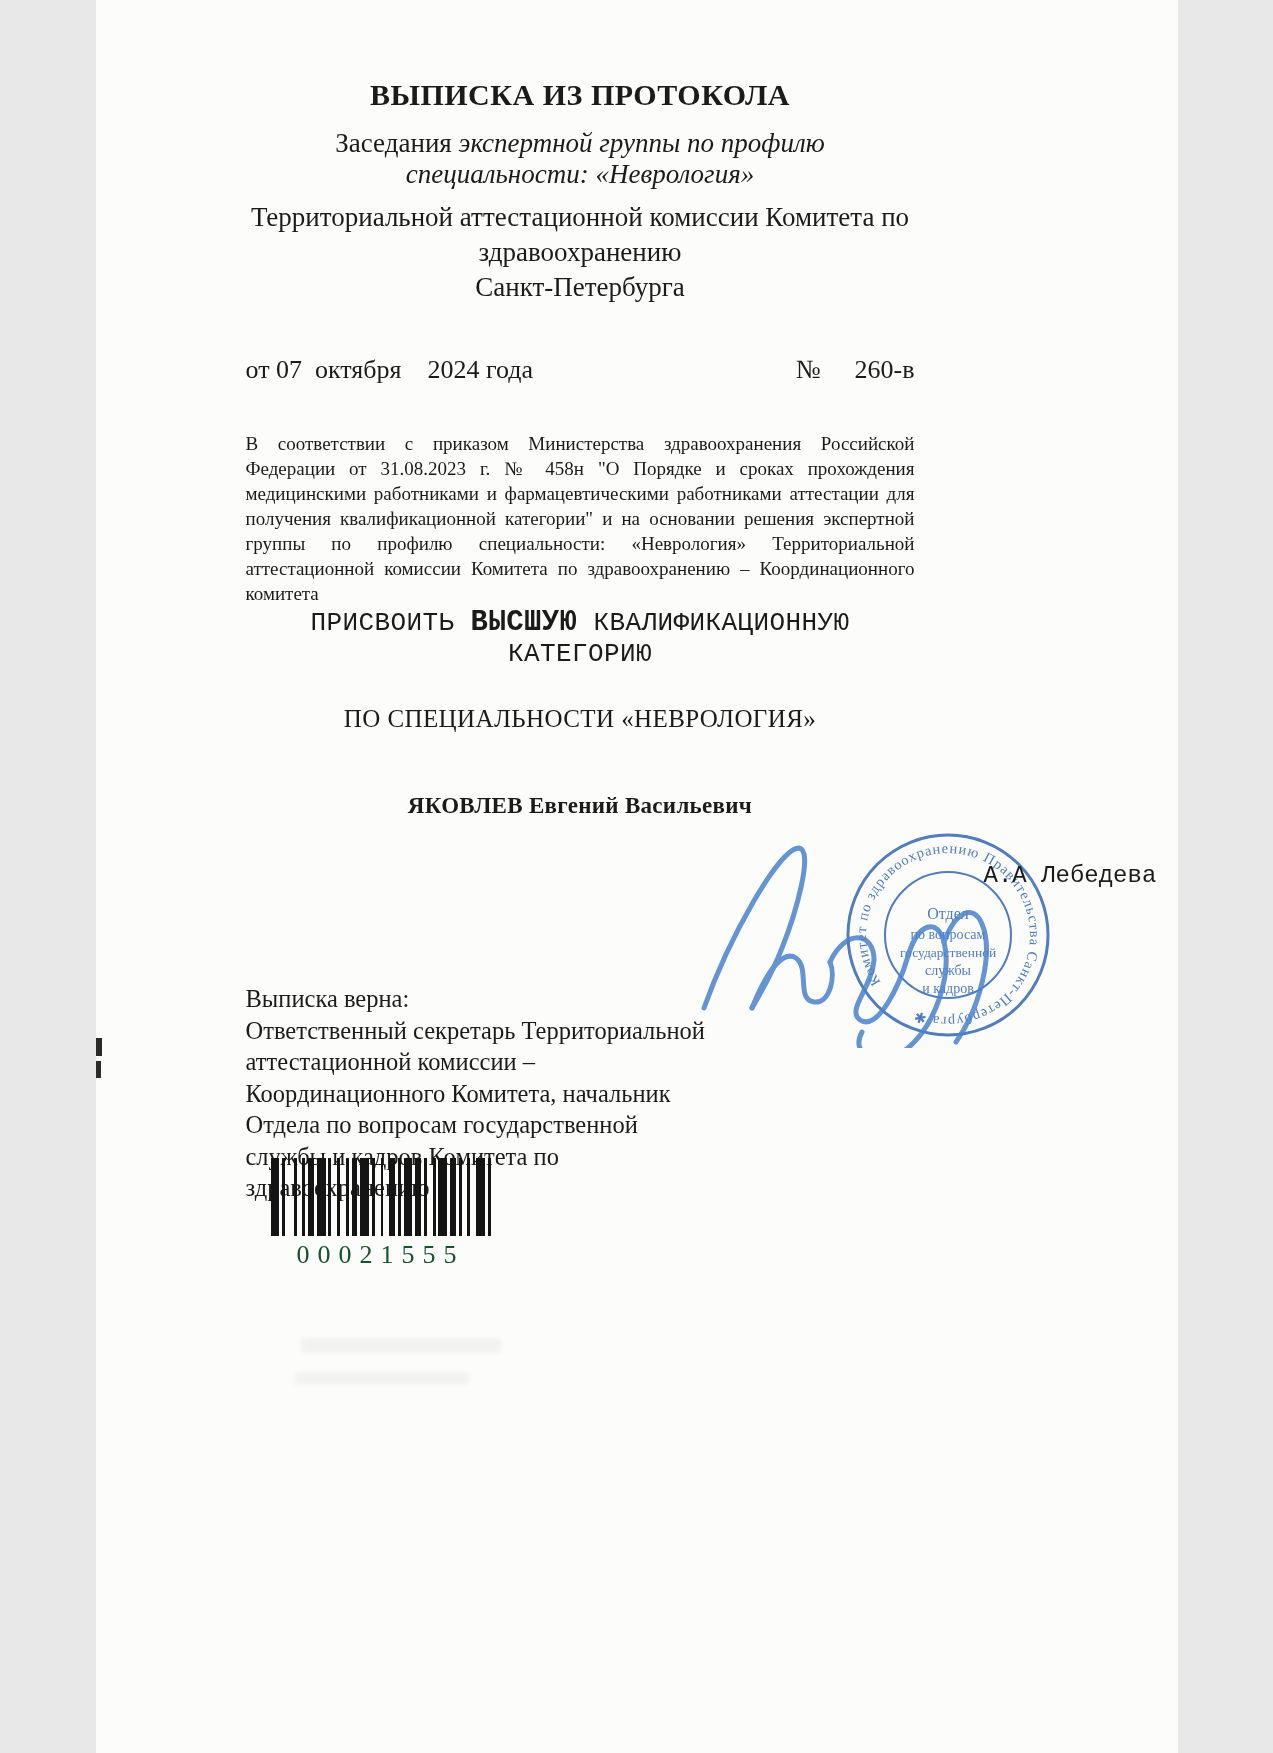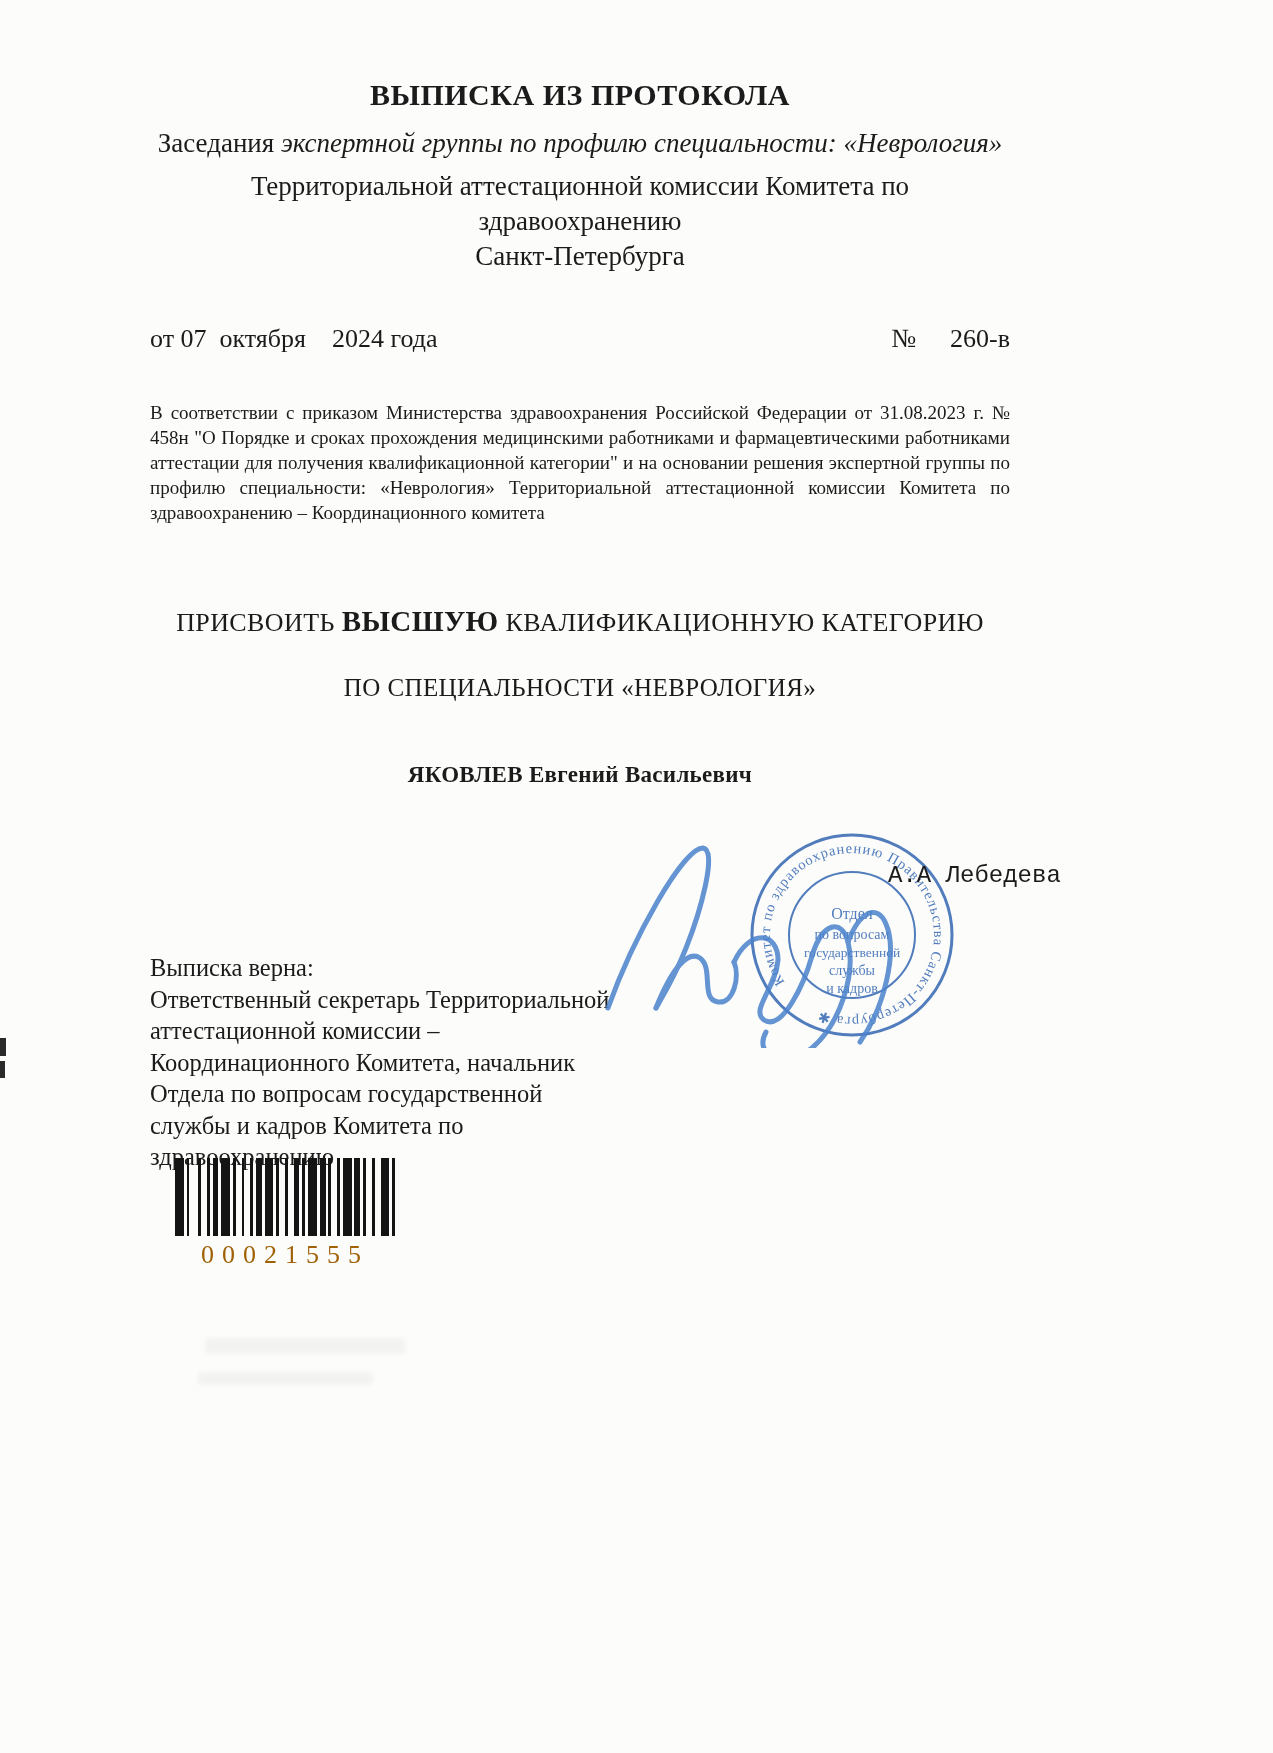--- a/index.html
+++ b/index.html
@@ -1,18 +1,18 @@
 <!DOCTYPE html>
 <html lang="ru"><head>
 <meta charset="utf-8">
 <style>
   html,body{margin:0;padding:0;background:#e8e8e8;}
   .page{
     position:relative;
-    width:1273px;height:1753px;
+    width:1082px;height:1753px;
     margin:0 auto;
     background:#fcfcfb;
     font-family:"Liberation Serif","DejaVu Serif",serif;
     color:#1b1b1b;
     overflow:hidden;
   }
   .content{
     position:absolute;
     left:150px; right:263px; top:0;
   }
@@ -37,22 +37,21 @@
     white-space:pre;
   }
   .num-group{display:flex;gap:34px;}
   .body-par{
     margin-top:46px;
     font-size:19px;line-height:25px;
     text-align:justify;
     text-align-last:left;
   }
   .resolution{
-    margin-top:80px;
-    font-size:26px;letter-spacing:.4px;
+    font-size:26px;letter-spacing:.4px;font-family:Liberation Mono, monospace;
   }
   .resolution .emph{font-weight:700;font-size:29px;}
   .specialty{
     margin-top:36px;
     font-size:25px;letter-spacing:.4px;
   }
   .awardee{
     margin-top:60px;
     font-size:23px;font-weight:700;letter-spacing:.3px;
   }
@@ -75,21 +74,21 @@
   }
   .stamp-center{font-family:"Liberation Serif","DejaVu Serif",serif;}
   .barcode-wrap{
     position:absolute;left:175px;top:1158px;z-index:1;
   }
   .barcode{display:flex;height:78px;align-items:stretch;}
   .bc-bar{background:#141414;}
   .bc-space{background:transparent;}
   .barcode-number{
     margin-top:4px;text-align:center;
-    font-size:26px;letter-spacing:8px;color:#a16207;
+    font-size:26px;letter-spacing:8px;color:#14532d;
   }
   .edge-mark{position:absolute;left:0;background:#2a2a2a;}
   .edge-mark.m1{top:1038px;width:6px;height:18px;}
   .edge-mark.m2{top:1061px;width:5px;height:17px;}
   .smudge{position:absolute;background:#555;opacity:.05;filter:blur(2px);border-radius:4px;}
   .smudge.s1{left:205px;top:1338px;width:200px;height:16px;}
   .smudge.s2{left:198px;top:1372px;width:175px;height:13px;}
 </style>
 </head>
 <body>

